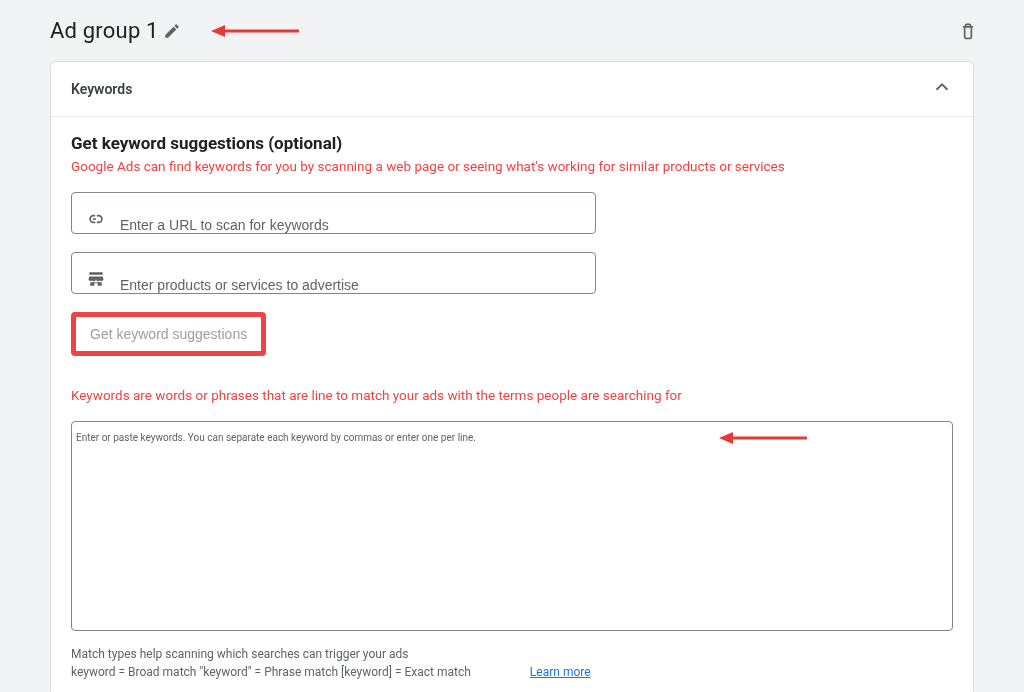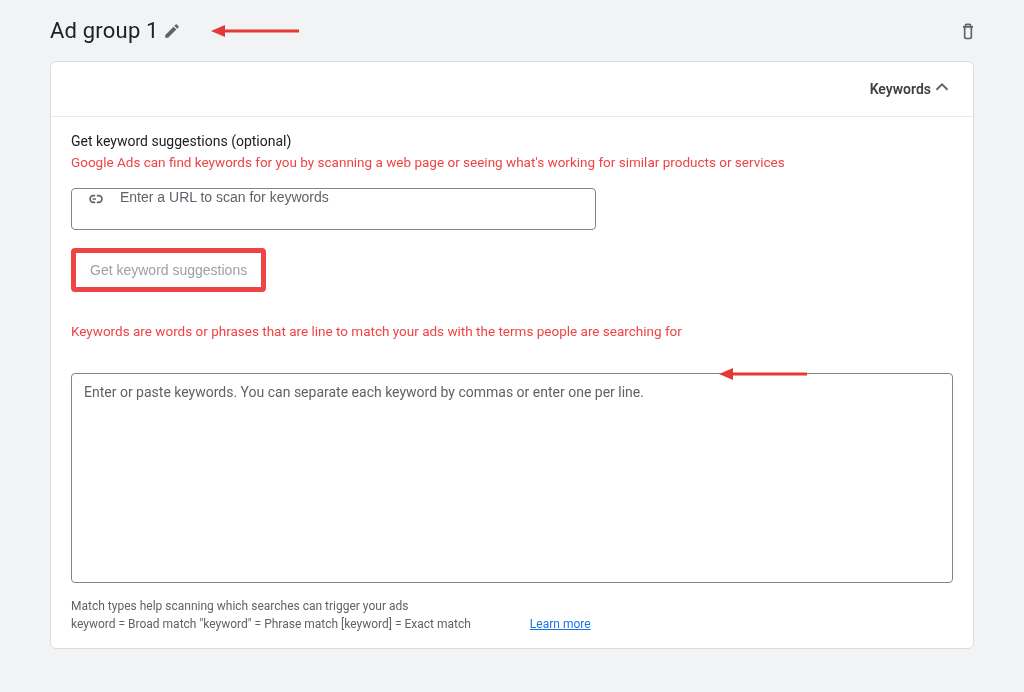--- a/index.html
+++ b/index.html
@@ -40,48 +40,48 @@
       margin-left: 26px;
     }
     .card {
       background: #fff;
       border: 1px solid #dadce0;
       border-radius: 6px;
     }
     .card-header {
       display: flex;
       align-items: center;
-      justify-content: flex-end;
+      justify-content: space-between;
       padding: 14px 20px;
       border-bottom: 1px solid #e8eaed;
     }
     .card-header-title {
       font-size: 14px;
       font-weight: 600;
       color: #3c4043;
     }
     .chevron { color: #5f6368; }
     .card-body {
       padding: 16px 20px 14px 20px;
     }
     .section-heading {
-      font-size: 14px;
-      font-weight: 400;
+      font-size: 17px;
+      font-weight: 700;
       color: #202124;
       margin-bottom: 4px;
     }
     .section-sub {
       font-size: 13.5px;
       color: #ef4444;
       margin-bottom: 16px;
       line-height: 1.4;
     }
     .field {
       display: flex;
-      align-items: flex-start;
+      align-items: flex-end;
       border: 1px solid #80868b;
       border-radius: 4px;
       height: 42px;
       width: 525px;
       padding: 0 14px;
       margin-bottom: 18px;
       gap: 14px;
     }
     .field input {
       border: none;
@@ -103,27 +103,26 @@
       border-radius: 4px;
       cursor: default;
       margin-bottom: 30px;
     }
     .kw-textarea-wrap { position: relative; }
     textarea {
       width: 100%;
       height: 210px;
       border: 1px solid #80868b;
       border-radius: 4px;
-      padding: 10px 12px;
+      padding: 10px 4px;
       font-family: inherit;
-      font-size: 14px;
+      font-size: 10px;
       color: #202124;
       resize: none;
       outline: none;
-      margin-top: 16px;
     }
     textarea::placeholder { color: #5f6368; }
     .arrow-annot-2 {
       position: absolute;
       top: 9px;
       left: 648px;
       width: 88px;
     }
     .hint {
       font-size: 12px;
@@ -178,20 +177,28 @@
 
       <div class="field">
         <span class="lead-icon">
           <svg width="20" height="20" viewBox="0 0 24 24" fill="currentColor">
               <path d="M3.9 12a5 5 0 0 1 5-5H11v2H8.9a3 3 0 0 0 0 6H11v2H8.9a5 5 0 0 1-5-5zm8.1 1h-4v-2h4v2zm1-6h2.1a5 5 0 0 1 0 10H13v-2h2.1a3 3 0 0 0 0-6H13V7z"></path>
             </svg>
         </span>
         <input type="text" placeholder="Enter a URL to scan for keywords" style="">
       </div>
 
+      <div class="field">
+        <span class="lead-icon">
+          <svg width="20" height="20" viewBox="0 0 24 24" fill="currentColor">
+              <path d="M4 4h16v3H4V4zm0 5h16l1 3a2.5 2.5 0 0 1-4.5 1.5A2.5 2.5 0 0 1 12 13a2.5 2.5 0 0 1-4.5.5A2.5 2.5 0 0 1 3 12l1-3zm1 7v4h5v-3h4v3h5v-4a4.5 4.5 0 0 1-3.5-.7A4.5 4.5 0 0 1 12 16a4.5 4.5 0 0 1-3.5-.7A4.5 4.5 0 0 1 5 16z"></path>
+            </svg>
+        </span>
+        <input type="text" placeholder="Enter products or services to advertise" style="">
+      </div>
 
       <button class="secondary-btn" disabled="">Get keyword suggestions</button>
 
       <div class="section-sub">Keywords are words or phrases that are line to match your ads with the terms people are searching for</div>
 
       <div class="kw-textarea-wrap">
         <textarea placeholder="Enter or paste keywords. You can separate each keyword by commas or enter one per line." style=""></textarea>
         <svg class="arrow-annot-2" viewBox="0 0 88 16">
             <line x1="88" y1="8" x2="8" y2="8" stroke="#e53935" stroke-width="3"></line>
             <polygon points="0,8 14,2 14,14" fill="#e53935"></polygon>

